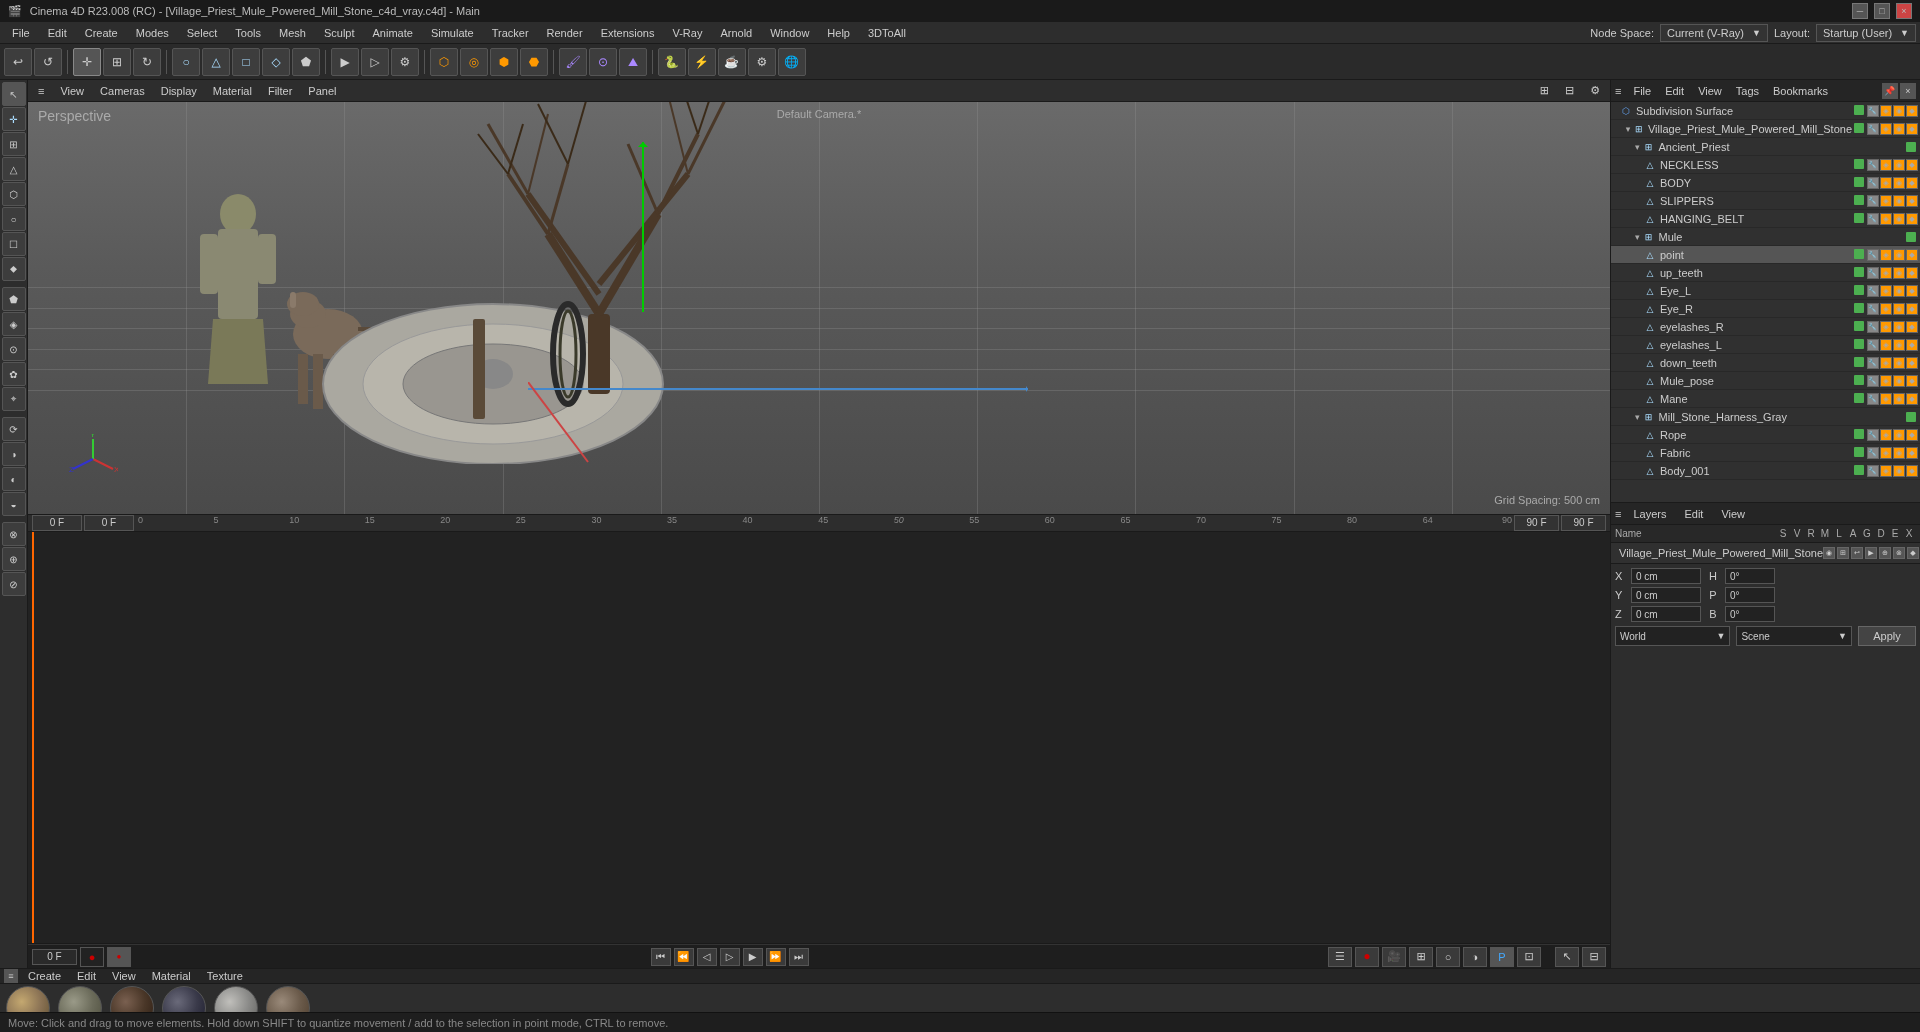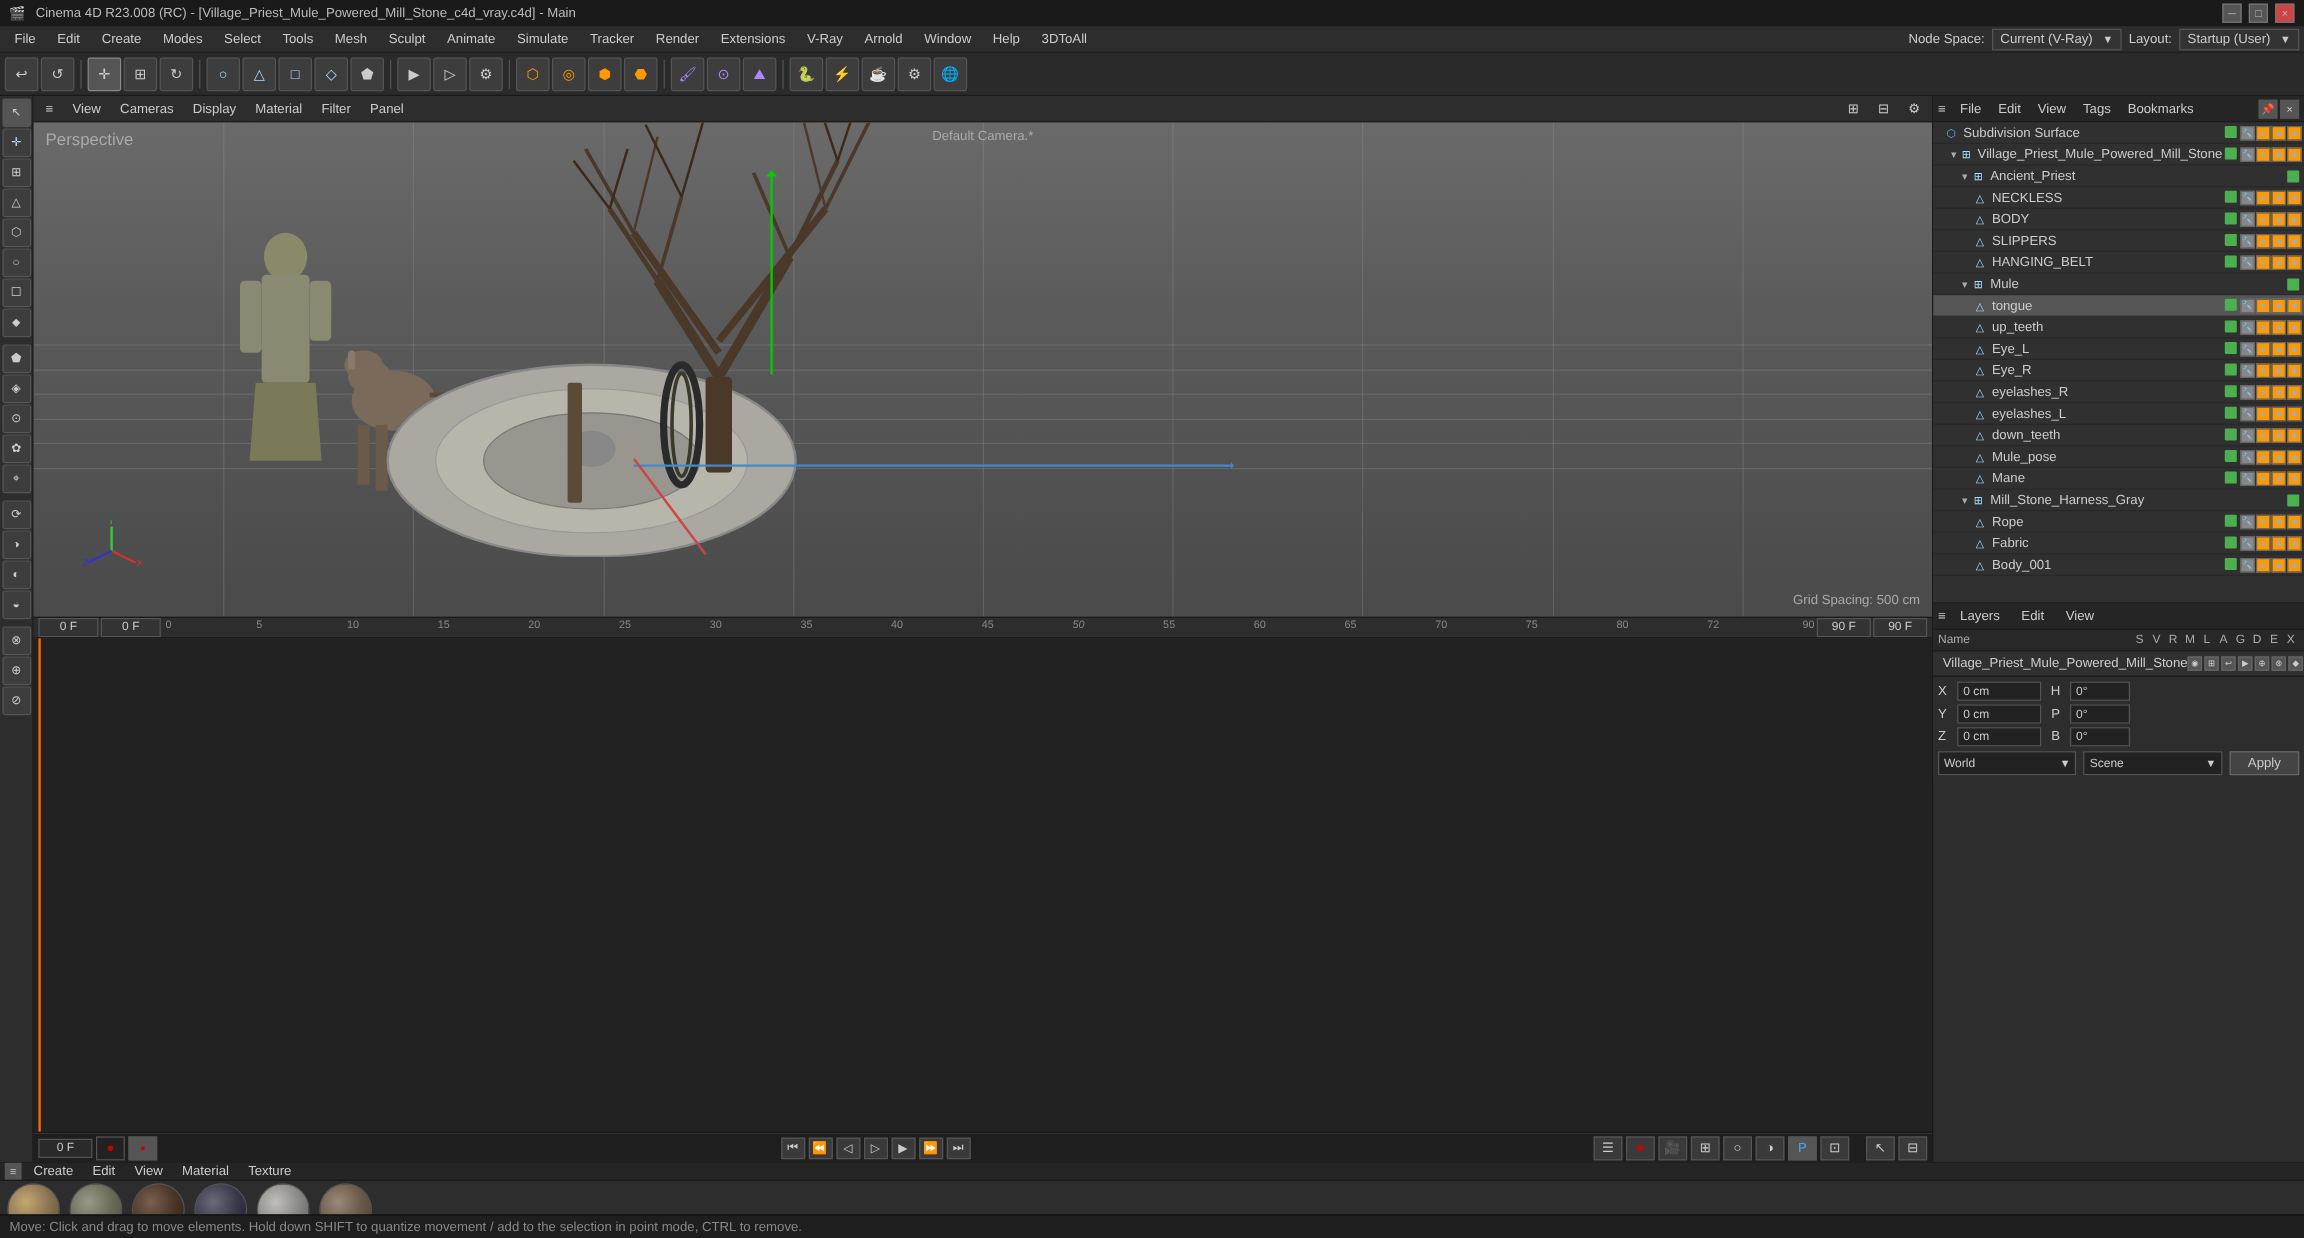--- a/index.html
+++ b/index.html
@@ -476,21 +476,21 @@
         <span style="position:absolute; left:38.5%; font-size:9px; color:#888;">35</span>
         <span style="position:absolute; left:44%; font-size:9px; color:#888;">40</span>
         <span style="position:absolute; left:49.5%; font-size:9px; color:#888;">45</span>
         <span style="position:absolute; left:55%; font-size:9px; color:#888;font-style:italic;">50</span>
         <span style="position:absolute; left:60.5%; font-size:9px; color:#888;">55</span>
         <span style="position:absolute; left:66%; font-size:9px; color:#888;">60</span>
         <span style="position:absolute; left:71.5%; font-size:9px; color:#888;">65</span>
         <span style="position:absolute; left:77%; font-size:9px; color:#888;">70</span>
         <span style="position:absolute; left:82.5%; font-size:9px; color:#888;">75</span>
         <span style="position:absolute; left:88%; font-size:9px; color:#888;">80</span>
-        <span style="position:absolute; left:93.5%; font-size:9px; color:#888;">72</span>
+        <span style="position:absolute; left:93.5%; font-size:9px; color:#888;">64</span>
         <span style="position:absolute; right:0; font-size:9px; color:#888;">90</span>
       </div>
 
       <div style="width:45px; height:16px; background:#333; border:1px solid #555; color:#ccc; font-size:10px; display:flex; align-items:center; justify-content:center; margin-left:2px;">
         <span>90 F</span>
       </div>
       <div style="width:45px; height:16px; background:#333; border:1px solid #555; color:#ccc; font-size:10px; display:flex; align-items:center; justify-content:center; margin-left:2px;">
         <span>90 F</span>
       </div>
     </div>
@@ -648,21 +648,21 @@
         <span class="obj-icon" style="color:#adf;">⊞</span>
         <span class="obj-name">Mule</span>
         <div class="obj-icons-right">
           <div class="obj-dot"></div>
         </div>
       </div>
 
       <div class="obj-row obj-row-highlight">
         <span class="obj-indent" style="width:28px;"></span>
         <span class="obj-icon" style="color:#adf;">△</span>
-        <span class="obj-name">tongue</span>
+        <span class="obj-name">point</span>
         <div class="obj-icons-right">
           <div class="obj-dot"></div>
           <div class="obj-icon-sm" style="background:#888;">🔧</div>
           <div class="obj-icon-sm" style="background:#f90;">◈</div>
           <div class="obj-icon-sm" style="background:#f90;">◉</div>
           <div class="obj-icon-sm" style="background:#f90;">◆</div>
         </div>
       </div>
 
       <div class="obj-row">

